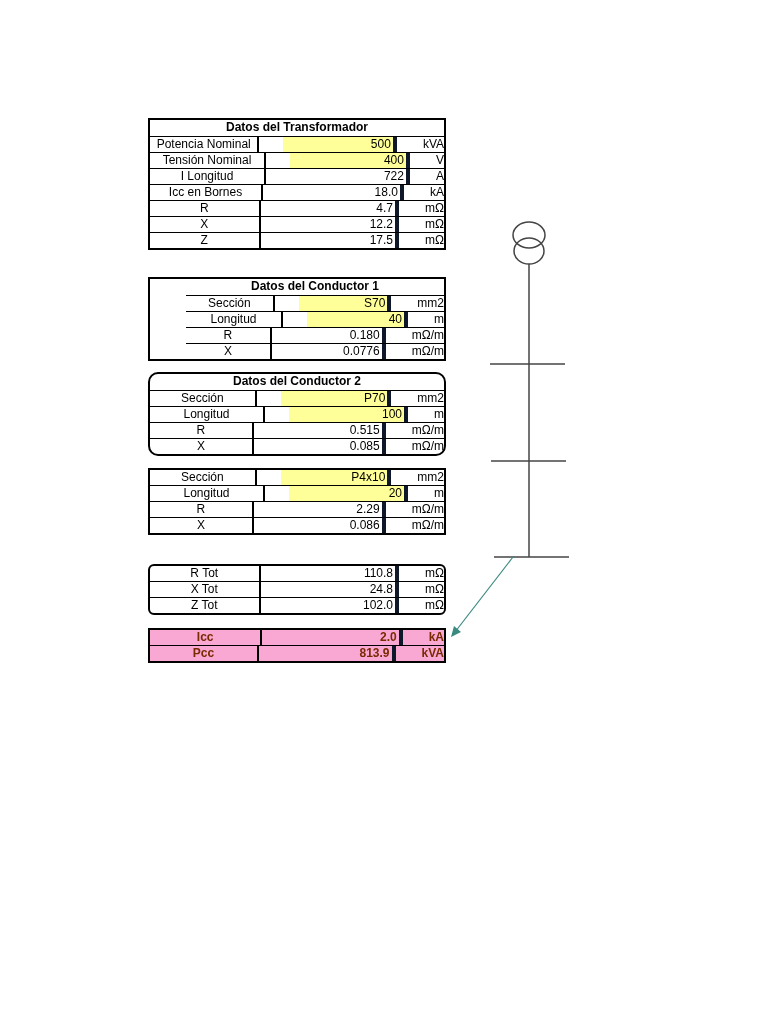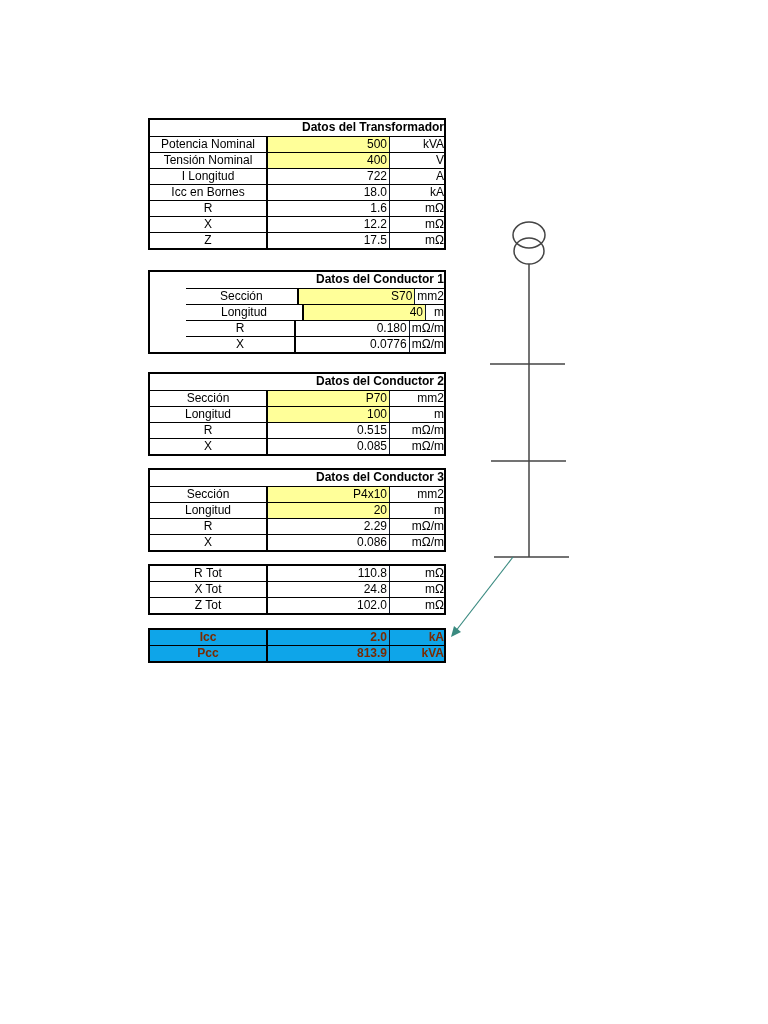--- a/index.html
+++ b/index.html
@@ -1,25 +1,25 @@
 <!DOCTYPE html>
 <html><head>
 <meta charset="utf-8">
 <style>
   html, body { margin:0; padding:0; background:#ffffff; }
   body { width:768px; height:1024px; position:relative; overflow:hidden; font-family:"Liberation Sans", sans-serif; }
   .tbl { position:absolute; left:148px; width:298px; border:2px solid #000; box-sizing:border-box; background:#fff; }
-  .tbl .hdr { height:16px; line-height:15px; text-align:right; font-weight:bold; font-size:12px; border-bottom:1px solid #000; color:#000; }
-  .row { display:flex; height:16px; line-height:15px; font-size:12px; border-bottom:1px solid #000; box-sizing:border-box; }
+  .tbl .hdr { height:16px; line-height:15px; text-align:center; font-weight:bold; font-size:12px; border-bottom:1px solid #000; color:#000; }
+  .row { display:flex; height:16px; line-height:15px; font-size:12px; border-bottom:1px solid #000; box-sizing:border-box;gap:24px; }
   .row:last-child { border-bottom:none; height:15px; }
   .c-label { width:118px; text-align:center; border-right:2px solid #000; box-sizing:border-box; color:#000; }
-  .c-val { width:122px; text-align:right; padding-right:2px; border-right:1px solid #0f172a; box-sizing:border-box; color:#000; }
+  .c-val { width:122px; text-align:right; padding-right:2px; border-right:4px solid #0f172a; box-sizing:border-box; color:#000; }
   .c-unit { flex:1; text-align:right; padding-left:2px; color:#000; }
   .yellow { background:#ffff99; }
-  .green .row { background:#0ea5e9; }
+  .green .row { background:#f9a8d4; }
   .green .c-label, .green .c-val, .green .c-unit { color:#7a2a00; font-weight:bold; }
   svg.diag { position:absolute; left:0; top:0; }
 </style>
 </head>
 <body>
 
 <div class="tbl" style="top:118px;">
   <div class="hdr">Datos del Transformador</div>
   <div class="row">
       <div class="c-label">Potencia Nominal</div>
@@ -36,36 +36,36 @@
       <div class="c-val">722</div>
       <div class="c-unit">A</div>
     </div>
   <div class="row">
       <div class="c-label">Icc en Bornes</div>
       <div class="c-val">18.0</div>
       <div class="c-unit">kA</div>
     </div>
   <div class="row">
       <div class="c-label">R</div>
-      <div class="c-val">1.6</div>
+      <div class="c-val">4.7</div>
       <div class="c-unit">mΩ</div>
     </div>
   <div class="row">
       <div class="c-label">X</div>
       <div class="c-val">12.2</div>
       <div class="c-unit">mΩ</div>
     </div>
   <div class="row">
       <div class="c-label">Z</div>
       <div class="c-val">17.5</div>
       <div class="c-unit">mΩ</div>
     </div>
 </div>
 
-<div class="tbl" style="top:270px;padding-left:36px;">
+<div class="tbl" style="top:277px;padding-left:36px;">
   <div class="hdr">Datos del Conductor 1</div>
   <div class="row">
       <div class="c-label">Sección</div>
       <div class="c-val yellow">S70</div>
       <div class="c-unit">mm2</div>
     </div>
   <div class="row">
       <div class="c-label">Longitud</div>
       <div class="c-val yellow">40</div>
       <div class="c-unit">m</div>
@@ -75,21 +75,21 @@
       <div class="c-val">0.180</div>
       <div class="c-unit">mΩ/m</div>
     </div>
   <div class="row">
       <div class="c-label">X</div>
       <div class="c-val">0.0776</div>
       <div class="c-unit">mΩ/m</div>
     </div>
 </div>
 
-<div class="tbl" style="top:372px;">
+<div class="tbl" style="top:372px;border-radius:10px;">
   <div class="hdr">Datos del Conductor 2</div>
   <div class="row">
       <div class="c-label">Sección</div>
       <div class="c-val yellow">P70</div>
       <div class="c-unit">mm2</div>
     </div>
   <div class="row">
       <div class="c-label">Longitud</div>
       <div class="c-val yellow">100</div>
       <div class="c-unit">m</div>
@@ -100,21 +100,20 @@
       <div class="c-unit">mΩ/m</div>
     </div>
   <div class="row">
       <div class="c-label">X</div>
       <div class="c-val">0.085</div>
       <div class="c-unit">mΩ/m</div>
     </div>
 </div>
 
 <div class="tbl" style="top:468px;">
-  <div class="hdr">Datos del Conductor 3</div>
   <div class="row">
       <div class="c-label">Sección</div>
       <div class="c-val yellow">P4x10</div>
       <div class="c-unit">mm2</div>
     </div>
   <div class="row">
       <div class="c-label">Longitud</div>
       <div class="c-val yellow">20</div>
       <div class="c-unit">m</div>
     </div>
@@ -123,21 +122,21 @@
       <div class="c-val">2.29</div>
       <div class="c-unit">mΩ/m</div>
     </div>
   <div class="row">
       <div class="c-label">X</div>
       <div class="c-val">0.086</div>
       <div class="c-unit">mΩ/m</div>
     </div>
 </div>
 
-<div class="tbl" style="top:564px;">
+<div class="tbl" style="top:564px;border-radius:6px;">
   <div class="row">
       <div class="c-label">R Tot</div>
       <div class="c-val">110.8</div>
       <div class="c-unit">mΩ</div>
     </div>
   <div class="row">
       <div class="c-label">X Tot</div>
       <div class="c-val">24.8</div>
       <div class="c-unit">mΩ</div>
     </div>

